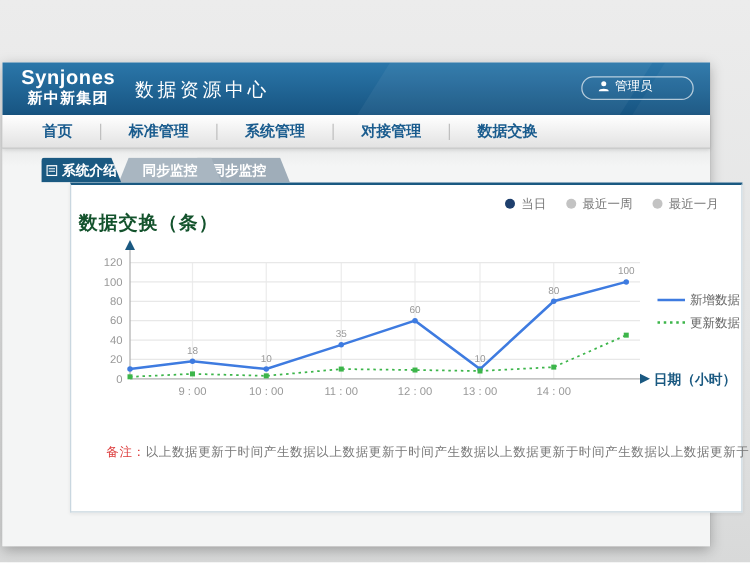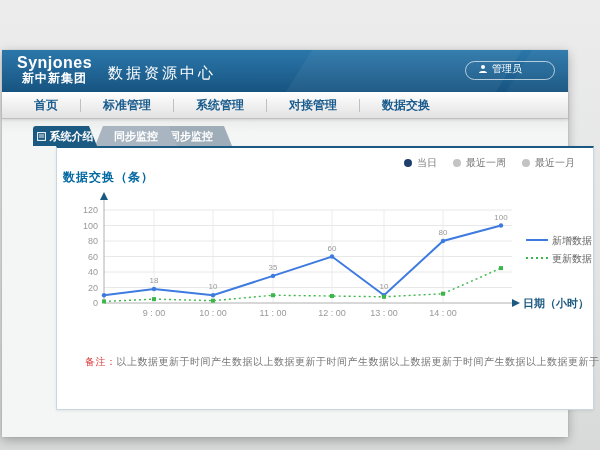--- a/index.html
+++ b/index.html
@@ -32,21 +32,21 @@
   .tab.active { left:0; width:64px; background:#1a5981; clip-path:polygon(0 0, calc(100% - 8px) 0, 100% 100%, 0 100%); z-index:3; border-radius:3px 0 0 0; }
   .tab.t2 { left:62px; width:82px; background:#a9b6c1; clip-path:polygon(8px 0, calc(100% - 8px) 0, 100% 100%, 0 100%); z-index:2; }
   .tab.t3 { left:117px; width:82px; background:#9fadb9; clip-path:polygon(8px 0, calc(100% - 8px) 0, 100% 100%, 0 100%); z-index:1; }
   .tab-icon { width:9px; height:9px; display:block; }
 
   .panel { position:absolute; left:14px; top:27px; width:538px; height:264px; background:#fff; border:1px solid #c9d7e0; border-top:2px solid #1a5981; box-shadow:0 1px 3px rgba(0,0,0,.07);margin-left:40px; }
   .radios { position:absolute; top:8px; right:18px; display:flex; gap:16px; }
   .radio { display:flex; align-items:center; gap:5px; font-size:10px; color:#777; cursor:pointer; }
   .dot { width:8px; height:8px; border-radius:50%; background:#c3c3c3; }
   .dot.sel { background:#1e3f6d; }
-  .ylabel { position:absolute; left:6px; top:21px; color:#0369a1; font-weight:bold; font-size:12px; letter-spacing:1px; }
+  .ylabel { position:absolute; left:6px; top:21px; color:#14532d; font-weight:bold; font-size:15px; letter-spacing:1px; }
   .chart { position:absolute; left:20px; top:40px; }
   .chart text { font-family:"Liberation Sans", sans-serif; }
   .tick { font-size:9px; fill:#999; }
   .ptlabel { font-size:8px; fill:#999; }
   .legend-text { font-size:10px; fill:#666; }
   .axis-title { font-size:11px; font-weight:bold; fill:#1a5981; }
   .note { position:absolute; left:28px; top:207px; font-size:10px; color:#777; letter-spacing:.5px; white-space:nowrap; }
   .note-prefix { color:#dd3c3c; font-weight:normal; }
 </style>
 </head>

